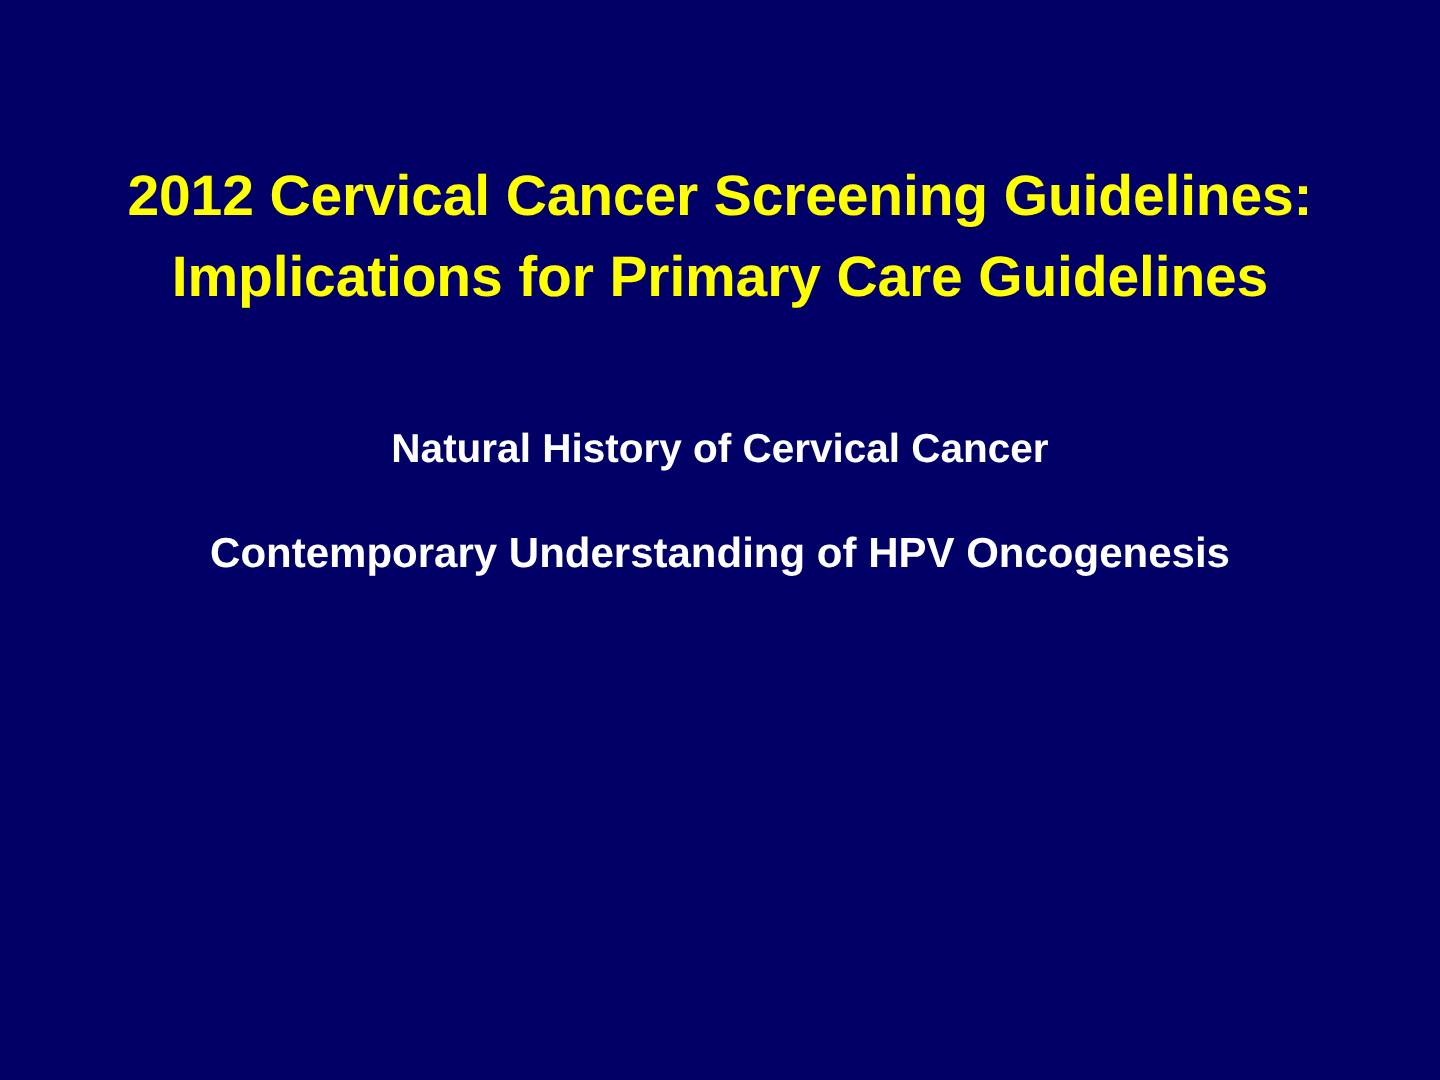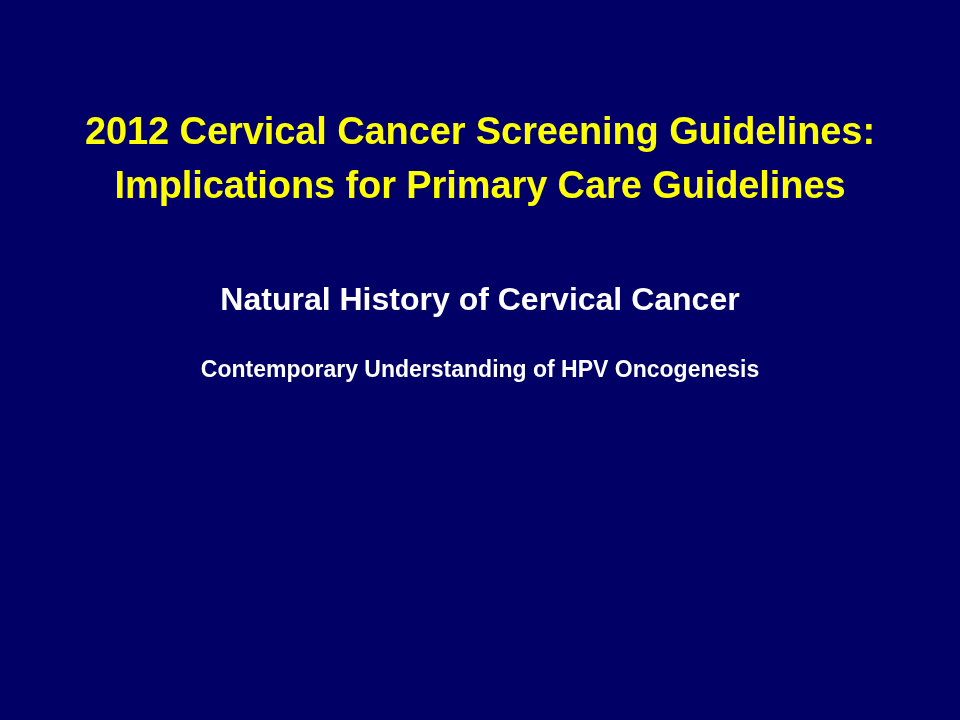--- a/index.html
+++ b/index.html
@@ -51,28 +51,28 @@
     top: 278px;
     width: 960px;
     text-align: center;
   }
 
   .subtitle-line {
     display: block;
     color: #ffffff;
     font-family: "Liberation Sans", sans-serif;
     font-weight: bold;
-    font-size: 32px;
+    font-size: 27px;
     line-height: 42px;
     white-space: nowrap;
   }
 
   .subtitle-line.second {
     margin-top: 28px;
-    font-size: 23px;
+    font-size: 28px;
   }
 
   
   .slide-body-empty {
     position: absolute;
     left: 0;
     top: 410px;
     width: 960px;
     height: 310px;
   }

